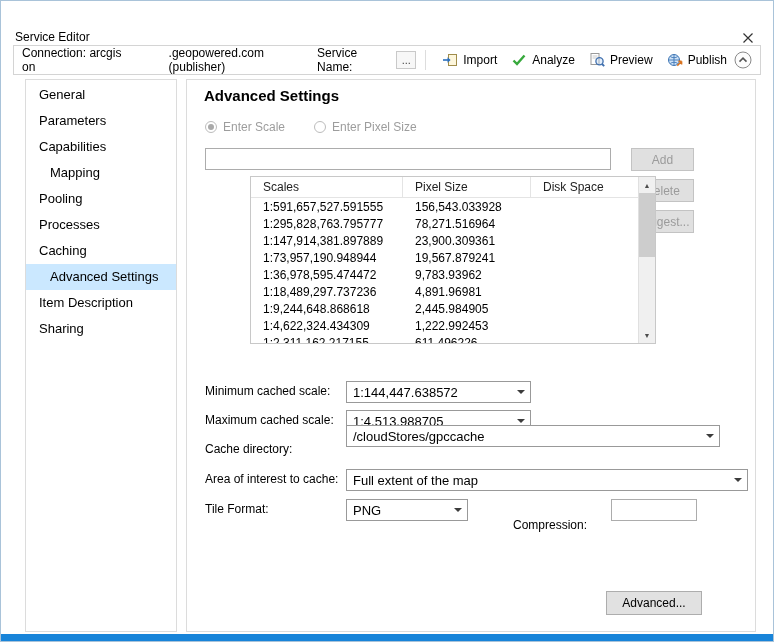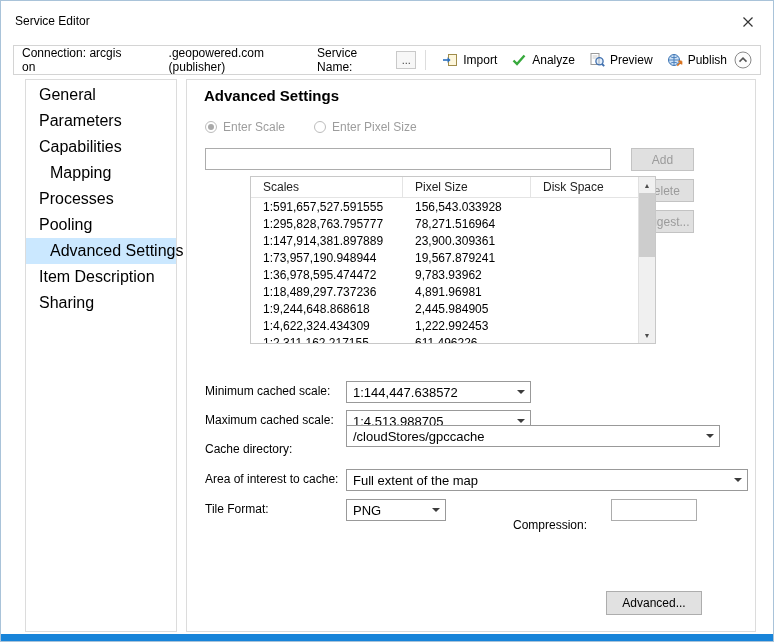--- a/index.html
+++ b/index.html
@@ -1,42 +1,42 @@
 <!DOCTYPE html>
 <html><head>
 <meta charset="utf-8">
 <style>
   * { margin:0; padding:0; box-sizing:border-box; }
   body { font-family:"Liberation Sans", sans-serif; background:#ffffff; }
   .window { position:relative; width:774px; height:642px; background:#ffffff;
             border:1px solid #a9c3d9; overflow:hidden; }
 
   
-  .titlebar { position:absolute; top:0; left:0; right:0; height:40px; background:#fff; }
+  .titlebar { position:absolute; top:16px; left:0; right:0; height:40px; background:#fff; }
   .title { position:absolute; left:14px; top:13px; font-size:12px; color:#000; }
   .close-btn { position:absolute; right:10px; top:10px; width:30px; height:22px;
                display:flex; align-items:center; justify-content:center; cursor:pointer; background:#fff; border:none; }
 
   
   .toolbar { position:absolute; top:44px; left:12px; right:12px; height:30px;
              border:1px solid #d4d4d4; background:#fff; display:flex; align-items:center;
              padding:0 8px; font-size:12px; }
   .tb-gap { display:inline-block; width:46px; }
   .svc { margin-left:8px; }
   .ellipsis-btn { margin-left:8px; width:22px; height:18px; font-size:11px; line-height:10px;
                   background:#f7f7f7; border:1px solid #c9c9c9; color:#444; font-family:inherit; }
   .tb-sep { width:1px; height:20px; background:#ddd; margin:0 9px; }
   .tb-btn { display:flex; align-items:center; gap:5px; background:none; border:none;
             font-size:12px; font-family:inherit; color:#000; margin:0 7px; cursor:pointer; }
   .chev-btn { margin-left:auto; background:none; border:none; cursor:pointer; display:flex; }
 
   
   .sidebar { position:absolute; left:24px; top:78px; width:152px; height:553px;
              border:1px solid #dcdcdc; background:#fff; padding-top:2px; }
-  .side-item { height:26px; line-height:26px; padding-left:13px; font-size:16px; cursor:pointer;
+  .side-item { height:26px; line-height:26px; padding-left:13px; font-size:13px; cursor:pointer;
                white-space:nowrap; }
   .side-item.indent { padding-left:24px; }
   .side-item.selected { background:#cbe8ff; }
 
   
   .main-panel { position:absolute; left:185px; top:78px; width:570px; height:553px;
                 border:1px solid #dcdcdc; background:#fff; }
   .panel-title { position:absolute; left:17px; top:7px; font-size:15px; font-weight:bold; color:#000; }
 
   .radio-opt { position:absolute; top:40px; display:flex; align-items:center; gap:6px;
@@ -158,22 +158,23 @@
         <path d="M5.5 10.6 L9 7.1 L12.5 10.6" stroke="#555" stroke-width="1.5" fill="none"></path>
       </svg>
     </button>
   </div>
 
   <div class="sidebar">
       <div class="side-item">General</div>
       <div class="side-item">Parameters</div>
       <div class="side-item">Capabilities</div>
       <div class="side-item indent">Mapping</div>
+      <div class="side-item">Pooling</div>
       <div class="side-item">Processes</div>
-      <div class="side-item">Pooling</div>
+      <div class="side-item">Caching</div>
       <div class="side-item selected indent">Advanced Settings</div>
       <div class="side-item">Item Description</div>
       <div class="side-item">Sharing</div>
     </div>
 
   <div class="main-panel">
     <div class="panel-title">Advanced Settings</div>
 
     <label class="radio-opt" style="left:18px">
       <span class="radio sel"></span>
@@ -278,21 +279,21 @@
 
     <span class="flabel" style="top:392px">Area of interest to cache:</span>
     <div class="combo" style="left:159px;top:389px;width:402px">
       <span class="combo-val">Full extent of the map</span>
       <span class="arrow">
           <span class="tri"></span>
         </span>
     </div>
 
     <span class="flabel" style="top:422px">Tile Format:</span>
-    <div class="combo" style="left:159px;top:419px;width:100px">
+    <div class="combo" style="left:159px;top:419px;width:122px">
       <span class="combo-val">PNG</span>
       <span class="arrow">
           <span class="tri"></span>
         </span>
     </div>
 
     <span class="flabel comp-label" style="top:438px">Compression:</span>
     <input class="comp-input" value="" style="">
 
 

